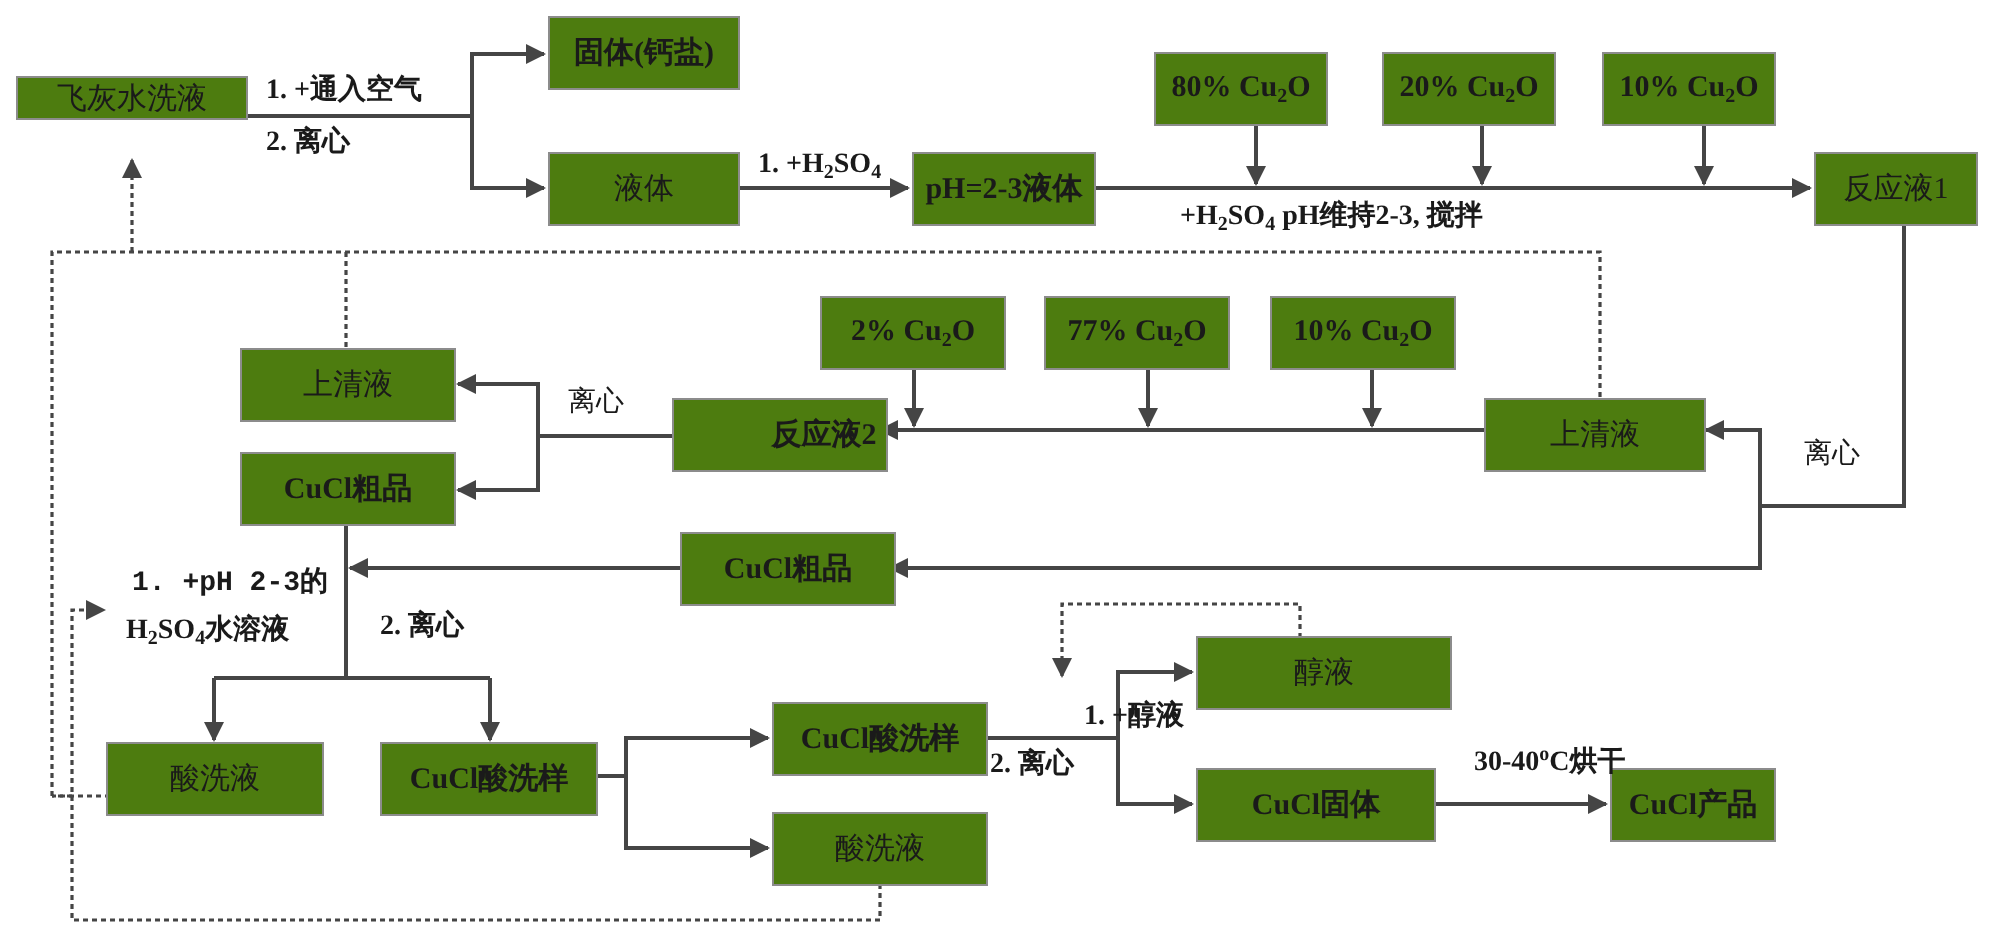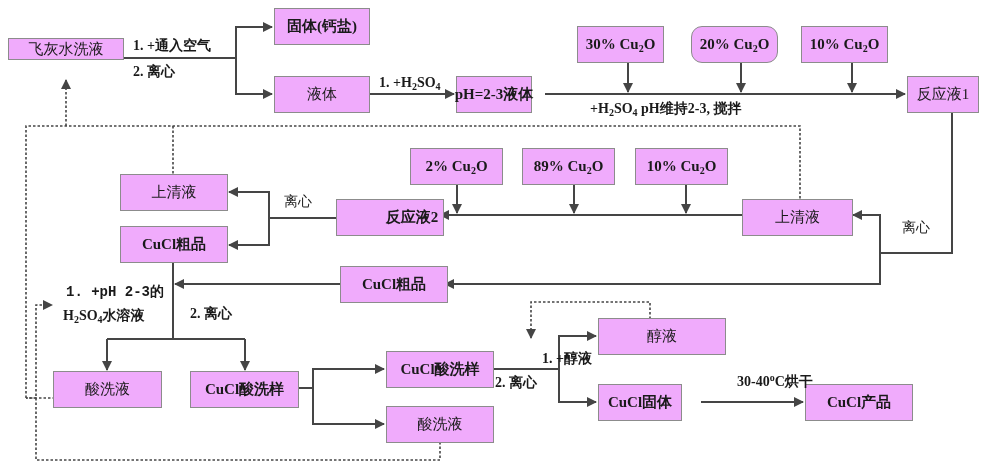--- a/index.html
+++ b/index.html
@@ -1,19 +1,19 @@
 <!DOCTYPE html>
 <html><head>
 <meta charset="utf-8">
 <style>
   html, body { margin:0; padding:0; background:#ffffff; }
   body { width:1000px; height:470px; position:relative; overflow:hidden;
          font-family:"Liberation Serif","DejaVu Serif",serif; color:#1a1a1a; }
   svg.wires { position:absolute; left:0; top:0; width:1000px; height:470px; }
-  .box { position:absolute; box-sizing:border-box; border:1.3px solid #8c8c8c; background:#f0abfc;
+  .box { position:absolute; box-sizing:border-box; border:1.3px solid #8c8c8c; background:#4d7c0f;
          display:flex; align-items:center; justify-content:center; font-size:15px; white-space:nowrap; }
   .box.bold { font-weight:bold; }
   .lbl { position:absolute; font-size:14px; font-weight:bold; white-space:nowrap; line-height:17px; }
   .lbl.norm { font-weight:normal; }
   sub { font-size:10px; vertical-align:-3px; line-height:0; }
   sup { font-size:10px; vertical-align:5px; line-height:0; }
 </style>
 </head>
 <body>
 
@@ -79,42 +79,42 @@
 
 <div class="box" style="left:8px;top:38px;width:116px;height:22px;">
     <span>飞灰水洗液</span>
   </div>
 <div class="box bold" style="left:274px;top:8px;width:96px;height:37px;">
     <span>固体(钙盐)</span>
   </div>
 <div class="box" style="left:274px;top:76px;width:96px;height:37px;">
     <span>液体</span>
   </div>
-<div class="box bold" style="left:456px;top:76px;width:76px;height:37px;">
+<div class="box bold" style="left:456px;top:76px;width:92px;height:37px;">
     <span>pH=2-3液体</span>
   </div>
 
 <div class="box bold" style="left:577px;top:26px;width:87px;height:37px;">
-    <span><span>30% Cu</span><sub>2</sub><span>O</span></span>
+    <span><span>80% Cu</span><sub>2</sub><span>O</span></span>
   </div>
-<div class="box bold" style="left:691px;top:26px;width:87px;height:37px;border-radius:11px;">
+<div class="box bold" style="left:691px;top:26px;width:87px;height:37px;">
     <span><span>20% Cu</span><sub>2</sub><span>O</span></span>
   </div>
 <div class="box bold" style="left:801px;top:26px;width:87px;height:37px;">
     <span><span>10% Cu</span><sub>2</sub><span>O</span></span>
   </div>
-<div class="box" style="left:907px;top:76px;width:72px;height:37px;">
+<div class="box" style="left:907px;top:76px;width:82px;height:37px;">
     <span>反应液1</span>
   </div>
 
 <div class="box bold" style="left:410px;top:148px;width:93px;height:37px;">
     <span><span>2% Cu</span><sub>2</sub><span>O</span></span>
   </div>
 <div class="box bold" style="left:522px;top:148px;width:93px;height:37px;">
-    <span><span>89% Cu</span><sub>2</sub><span>O</span></span>
+    <span><span>77% Cu</span><sub>2</sub><span>O</span></span>
   </div>
 <div class="box bold" style="left:635px;top:148px;width:93px;height:37px;">
     <span><span>10% Cu</span><sub>2</sub><span>O</span></span>
   </div>
 
 <div class="box" style="left:742px;top:199px;width:111px;height:37px;">
     <span>上清液</span>
   </div>
 <div class="box bold" style="left:336px;top:199px;width:108px;height:37px;padding-left:44px;">
     <span>反应液2</span>
@@ -137,24 +137,24 @@
   </div>
 <div class="box bold" style="left:386px;top:351px;width:108px;height:37px;">
     <span>CuCl酸洗样</span>
   </div>
 <div class="box" style="left:386px;top:406px;width:108px;height:37px;">
     <span>酸洗液</span>
   </div>
 <div class="box" style="left:598px;top:318px;width:128px;height:37px;">
     <span>醇液</span>
   </div>
-<div class="box bold" style="left:598px;top:384px;width:84px;height:37px;">
+<div class="box bold" style="left:598px;top:384px;width:120px;height:37px;">
     <span>CuCl固体</span>
   </div>
-<div class="box bold" style="left:805px;top:384px;width:108px;height:37px;">
+<div class="box bold" style="left:805px;top:384px;width:83px;height:37px;">
     <span>CuCl产品</span>
   </div>
 
 <div class="lbl" style="left:133px;top:37px;">1. +通入空气</div>
 <div class="lbl" style="left:133px;top:63px;">2. 离心</div>
 <div class="lbl" style="left:379px;top:74px;"><span>1. +H</span><sub>2</sub><span>SO</span><sub>4</sub></div>
 <div class="lbl" style="left:590px;top:100px;"><span>+H</span><sub>2</sub><span>SO</span><sub>4</sub><span> pH维持2-3, 搅拌</span></div>
 <div class="lbl norm" style="left:902px;top:219px;">离心</div>
 <div class="lbl norm" style="left:284px;top:193px;">离心</div>
 <div class="lbl" style="left:66px;top:284px;font-family:Liberation Mono, monospace;">1. +pH 2-3的</div>

